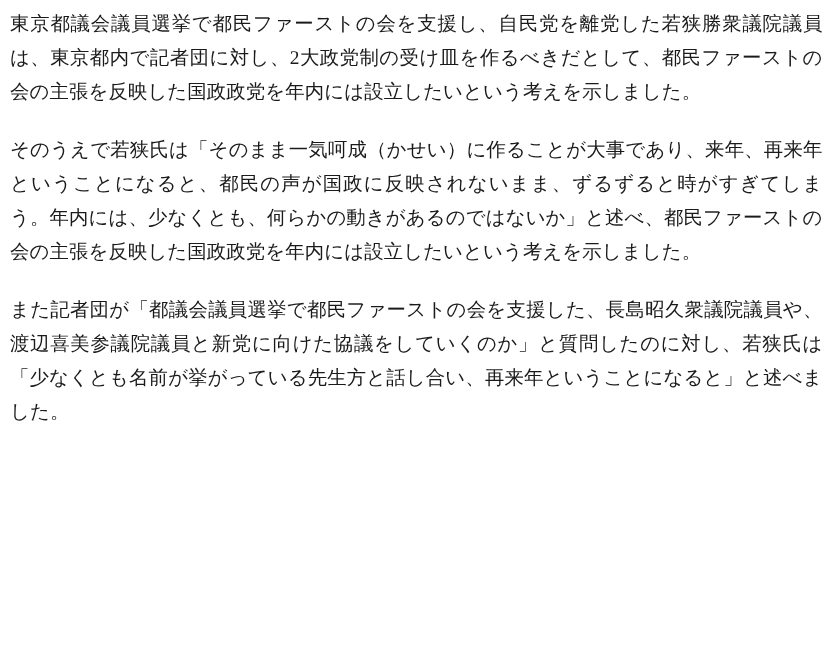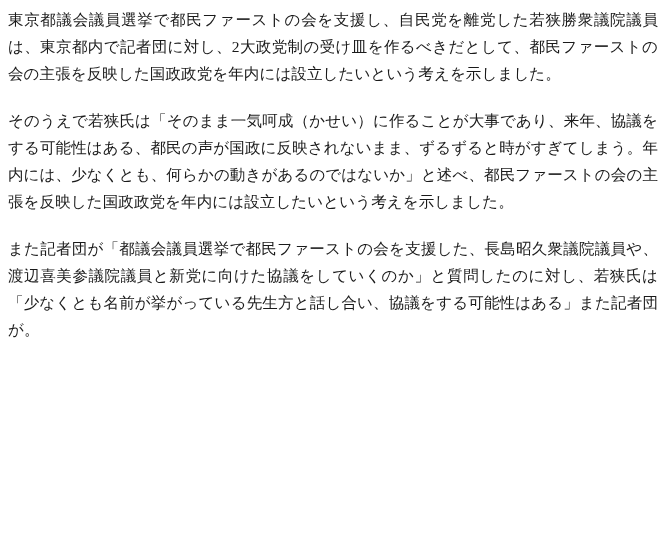--- a/index.html
+++ b/index.html
@@ -30,15 +30,15 @@
   }
   .para:last-child {
     margin-bottom: 0;
   }
 </style>
 </head>
 <body>
 
 <div class="article">
   <p class="para">東京都議会議員選挙で都民ファーストの会を支援し、自民党を離党した若狭勝衆議院議員は、東京都内で記者団に対し、2大政党制の受け皿を作るべきだとして、都民ファーストの会の主張を反映した国政政党を年内には設立したいという考えを示しました。</p>
-  <p class="para">そのうえで若狭氏は「そのまま一気呵成（かせい）に作ることが大事であり、来年、協議をする可能性はある、都民の声が国政に反映されないまま、ずるずると時がすぎてしまう。年内には、少なくとも、何らかの動きがあるのではないか」と述べ、都民ファーストの会の主張を反映した国政政党を年内には設立したいという考えを示しました。</p>
-  <p class="para">また記者団が「都議会議員選挙で都民ファーストの会を支援した、長島昭久衆議院議員や、渡辺喜美参議院議員と新党に向けた協議をしていくのか」と質問したのに対し、若狭氏は「少なくとも名前が挙がっている先生方と話し合い、協議をする可能性はある」また記者団が。</p>
+  <p class="para">そのうえで若狭氏は「そのまま一気呵成（かせい）に作ることが大事であり、来年、再来年ということになると、都民の声が国政に反映されないまま、ずるずると時がすぎてしまう。年内には、少なくとも、何らかの動きがあるのではないか」と述べ、都民ファーストの会の主張を反映した国政政党を年内には設立したいという考えを示しました。</p>
+  <p class="para">また記者団が「都議会議員選挙で都民ファーストの会を支援した、長島昭久衆議院議員や、渡辺喜美参議院議員と新党に向けた協議をしていくのか」と質問したのに対し、若狭氏は「少なくとも名前が挙がっている先生方と話し合い、再来年ということになると」と述べました。</p>
 </div>
 
 </body></html>

